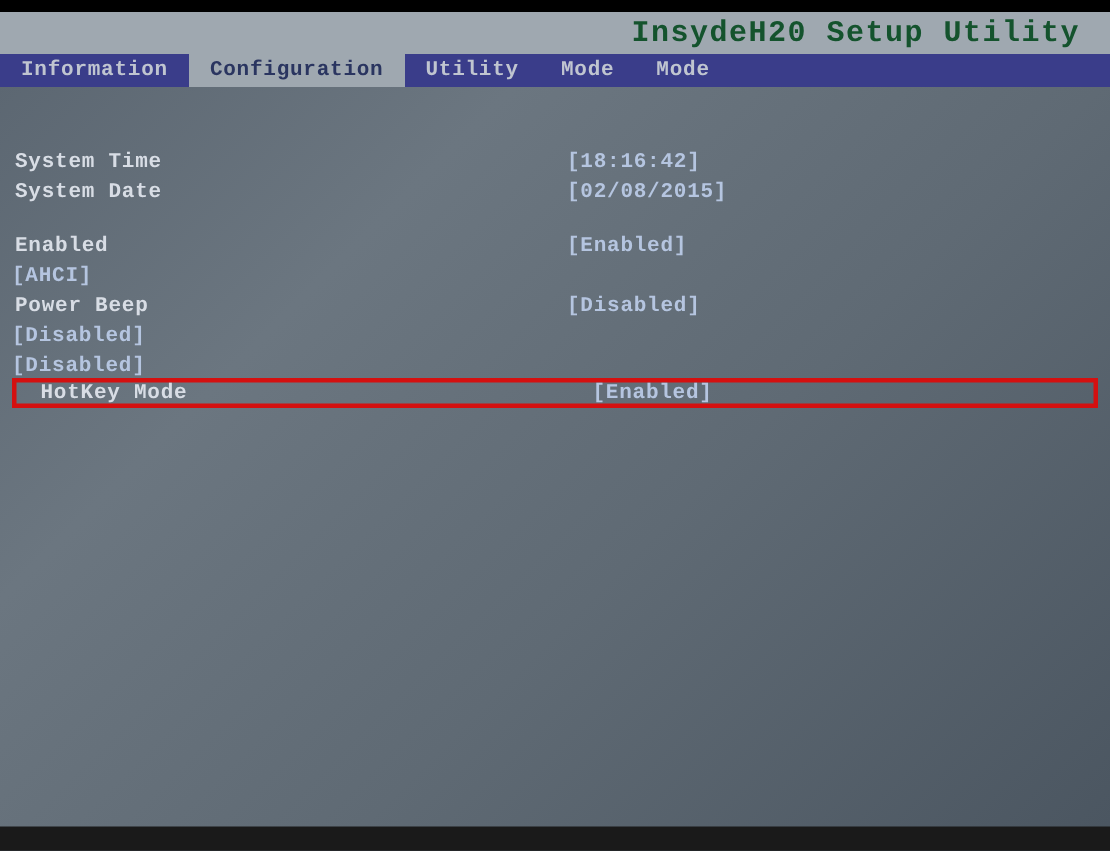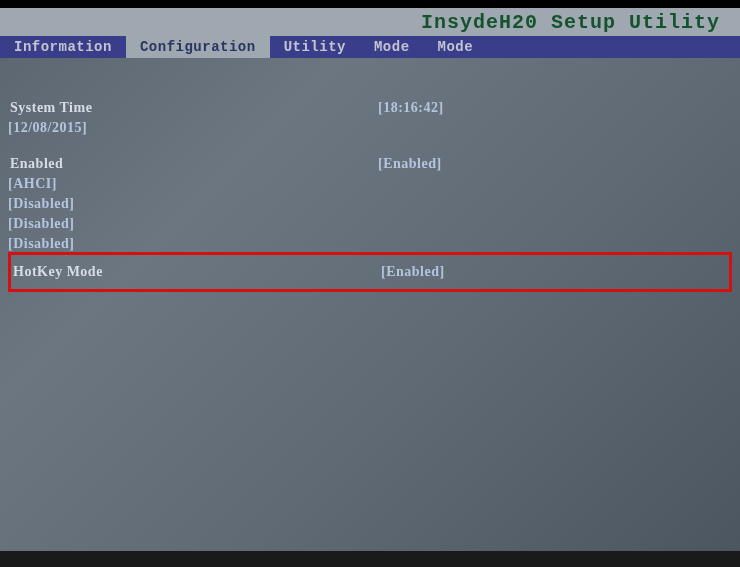--- a/index.html
+++ b/index.html
@@ -48,31 +48,31 @@
       display: flex;
       align-items: center;
       letter-spacing: 0.5px;
     }
     .tab.active {
       background: #9fa8b0;
       color: #2a3560;
     }
     .content {
       padding: 40px 8px 8px 8px;
-      font-family: Liberation Serif, serif;
     }
     .row {
       display: flex;
       height: 20px;
       align-items: center;
     }
     .row.highlighted {
       border: 3px solid #d41010;
-      height: 40px;
+      height: 20px;
       margin-top: -2px;
+      padding-left: 14px;
     }
     .label {
       color: #d8dde5;
       width: 370px;
       padding-left: 2px;
       letter-spacing: 0.5px;
     }
     .value {
       color: #b5c5e0;
       letter-spacing: 0.5px;
@@ -114,33 +114,35 @@
       <span>Mode</span>
     </div>
   </div>
 
   <div class="content">
     <div class="row">
       <span class="label">System Time</span>
       <span class="value">[18:16:42]</span>
     </div>
     <div class="row">
-      <span class="value">[12/08/2015]</span>
+      <span class="label">System Date</span>
+      <span class="value">[02/08/2015]</span>
     </div>
 
     <div class="spacer"></div>
 
     <div class="row">
       <span class="label">Enabled</span>
       <span class="value">[Enabled]</span>
     </div>
     <div class="row">
       <span class="value">[AHCI]</span>
     </div>
     <div class="row">
+      <span class="label">Power Beep</span>
       <span class="value">[Disabled]</span>
     </div>
     <div class="row">
       <span class="value">[Disabled]</span>
     </div>
     <div class="row">
       <span class="value">[Disabled]</span>
     </div>
     <div class="row highlighted">
       <span class="label">HotKey Mode</span>

